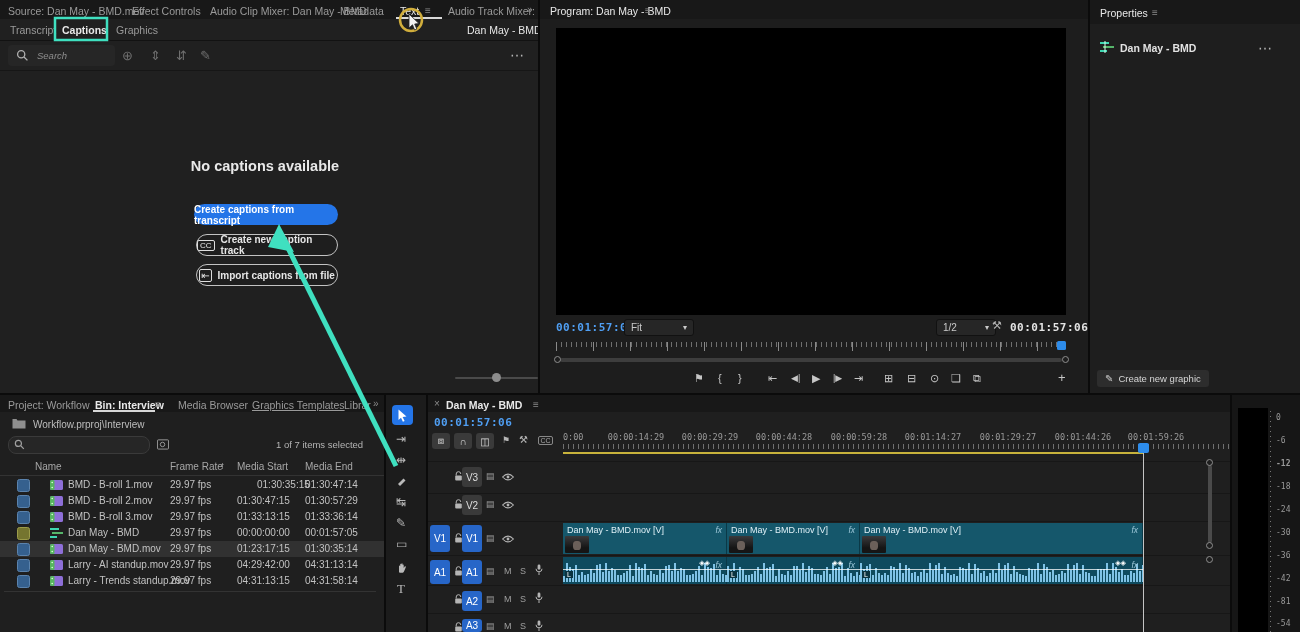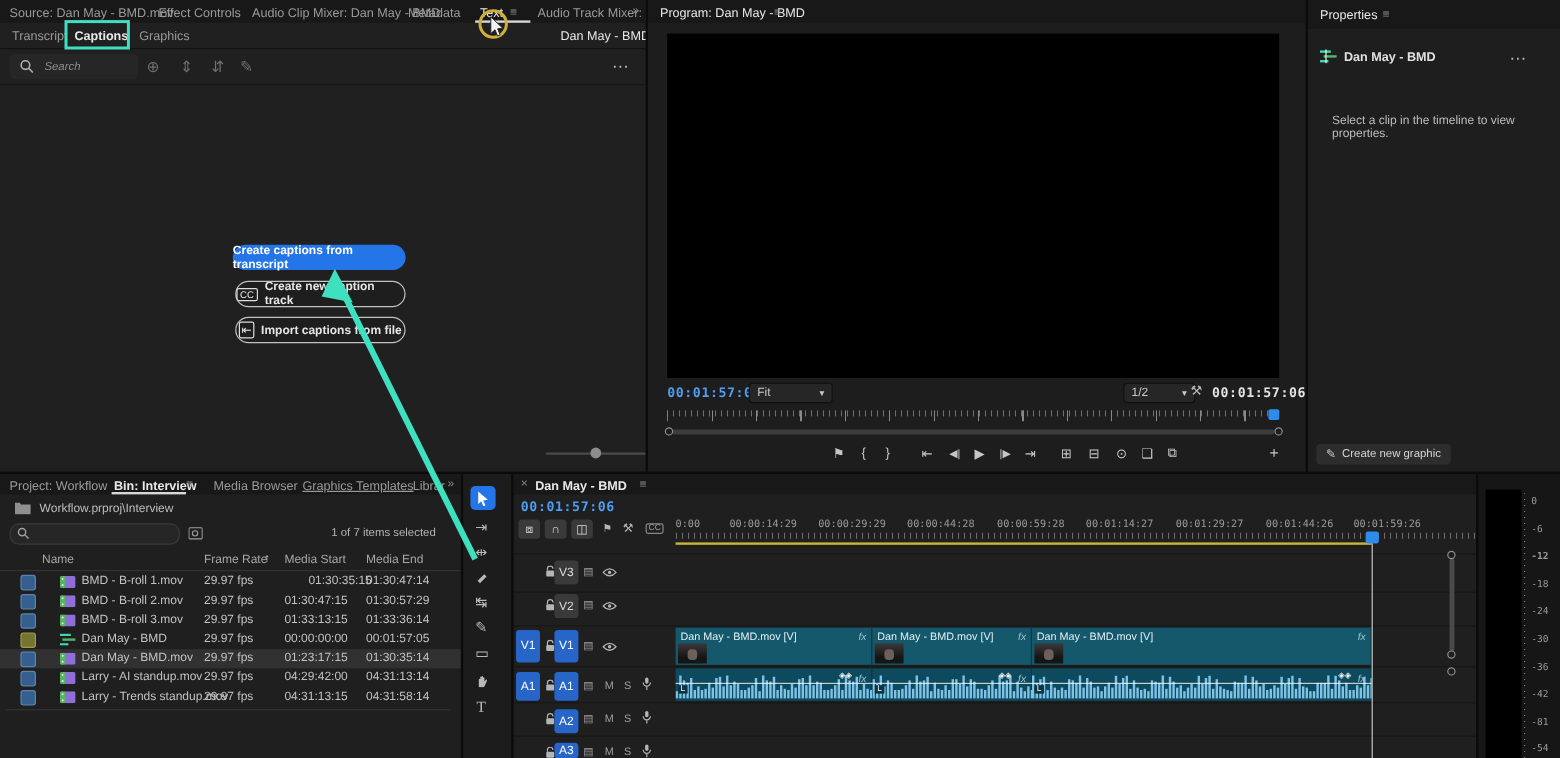--- a/index.html
+++ b/index.html
@@ -78,20 +78,21 @@
         <line x1="8" y1="8" x2="11.4" y2="11.4" stroke="#b0b0b0" stroke-width="1.3"></line>
       </svg>
     <span class="abs" style="left:37px;top:50px;font-size:9.5px;font-style:italic;color:#8d8d8d;">Search</span>
     <span class="abs icon" style="left:122px;top:48px;font-size:13px;color:#6f6f6f;">⊕</span>
     <span class="abs icon" style="left:150px;top:48px;font-size:13px;color:#6f6f6f;">⇕</span>
     <span class="abs icon" style="left:176px;top:48px;font-size:13px;color:#6f6f6f;">⇵</span>
     <span class="abs icon" style="left:200px;top:48px;font-size:13px;color:#6f6f6f;">✎</span>
     <span class="abs icon" style="left:510px;top:47px;font-size:14px;">⋯</span>
     <div class="abs" style="left:0;top:70px;right:0;height:1px;background:#161616;"></div>
 
+    <div class="abs" style="left:0;top:158px;width:530px;text-align:center;font-size:14.5px;font-weight:bold;color:#e9e9e9;">No captions available</div>
     <div class="abs bluebtn" style="left:194px;top:204px;width:144px;height:21px;">
         <span style="font-size:10px;">Create captions from transcript</span>
       </div>
     <div class="abs pillbtn" style="left:196px;top:234px;width:140px;height:20px;">
       <span style="font-size:8px;border:1px solid #ddd;border-radius:2px;padding:0 2px;">CC</span>
       <span style="font-size:10px;font-weight:bold;">Create new caption track</span>
     </div>
     <div class="abs pillbtn" style="left:196px;top:264px;width:140px;height:20px;">
       <span style="font-size:10px;border:1px solid #ddd;border-radius:2px;padding:0 1px;">⇤</span>
       <span style="font-size:10px;font-weight:bold;">Import captions from file</span>
@@ -148,21 +149,20 @@
     <span class="abs tab active" style="left:10px;top:7px;">Properties</span>
     <span class="abs menu-glyph" style="left:62px;top:7px;">≡</span>
     <svg class="abs" style="left:10px;top:41px;" width="14" height="12" viewBox="0 0 14 12">
         <rect x="0" y="1" width="9" height="2" fill="#3fd6b0"></rect>
         <rect x="3" y="5" width="11" height="2" fill="#56b56a"></rect>
         <rect x="0" y="9" width="7" height="2" fill="#3fd6b0"></rect>
         <line x1="5" y1="0" x2="5" y2="12" stroke="#dfe" stroke-width="1"></line>
       </svg>
     <span class="abs" style="left:30px;top:42px;font-size:10.5px;color:#e2e2e2;font-weight:bold;">Dan May - BMD</span>
     <span class="abs icon" style="left:168px;top:40px;font-size:14px;">⋯</span>
-    <span class="abs" style="left:20px;top:95px;font-size:10px;color:#bdbdbd;">Select a clip in the timeline to view properties.</span>
     <div class="abs" style="left:7px;top:370px;height:17px;padding:0 8px;background:#2d2d2d;border-radius:3px;display:flex;align-items:center;gap:5px;">
       <span style="font-size:10px;color:#cdcdcd;">✎</span>
       <span style="font-size:9.5px;color:#d6d6d6;">Create new graphic</span>
     </div>
   </div>
 
   <div class="panel" style="left:0;top:395px;width:384px;height:237px;background:#1f1f1f;">
     <div class="abs hdr" style="left:0;top:0;right:0;height:17px;"></div>
     <span class="abs tab" style="left:8px;top:4px;">Project: Workflow</span>
     <span class="abs tab active" style="left:95px;top:4px;font-weight:bold;">Bin: Interview</span>

